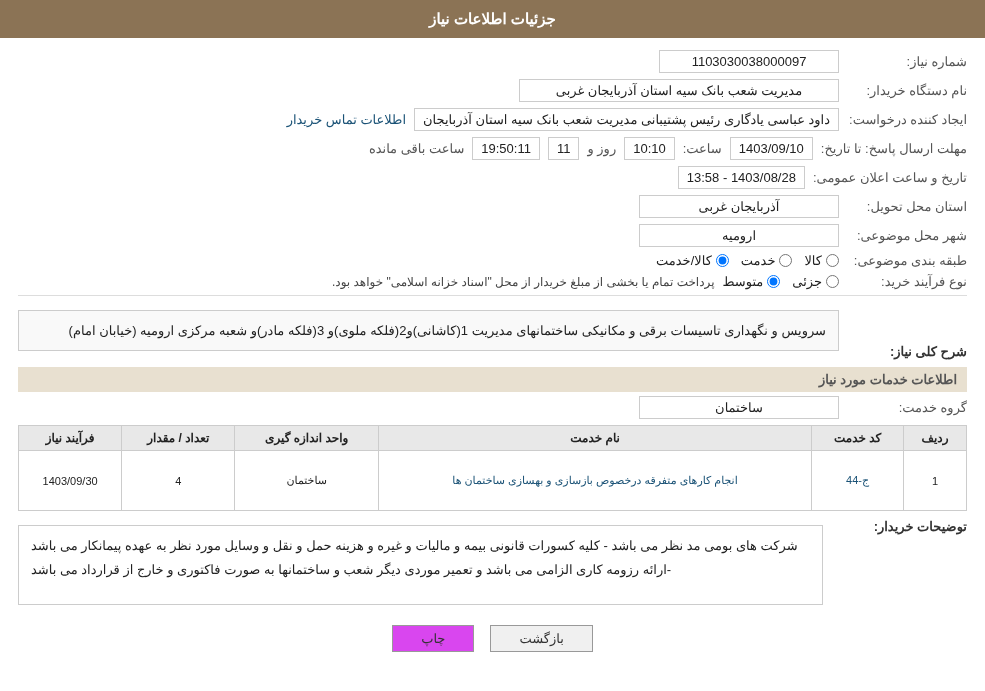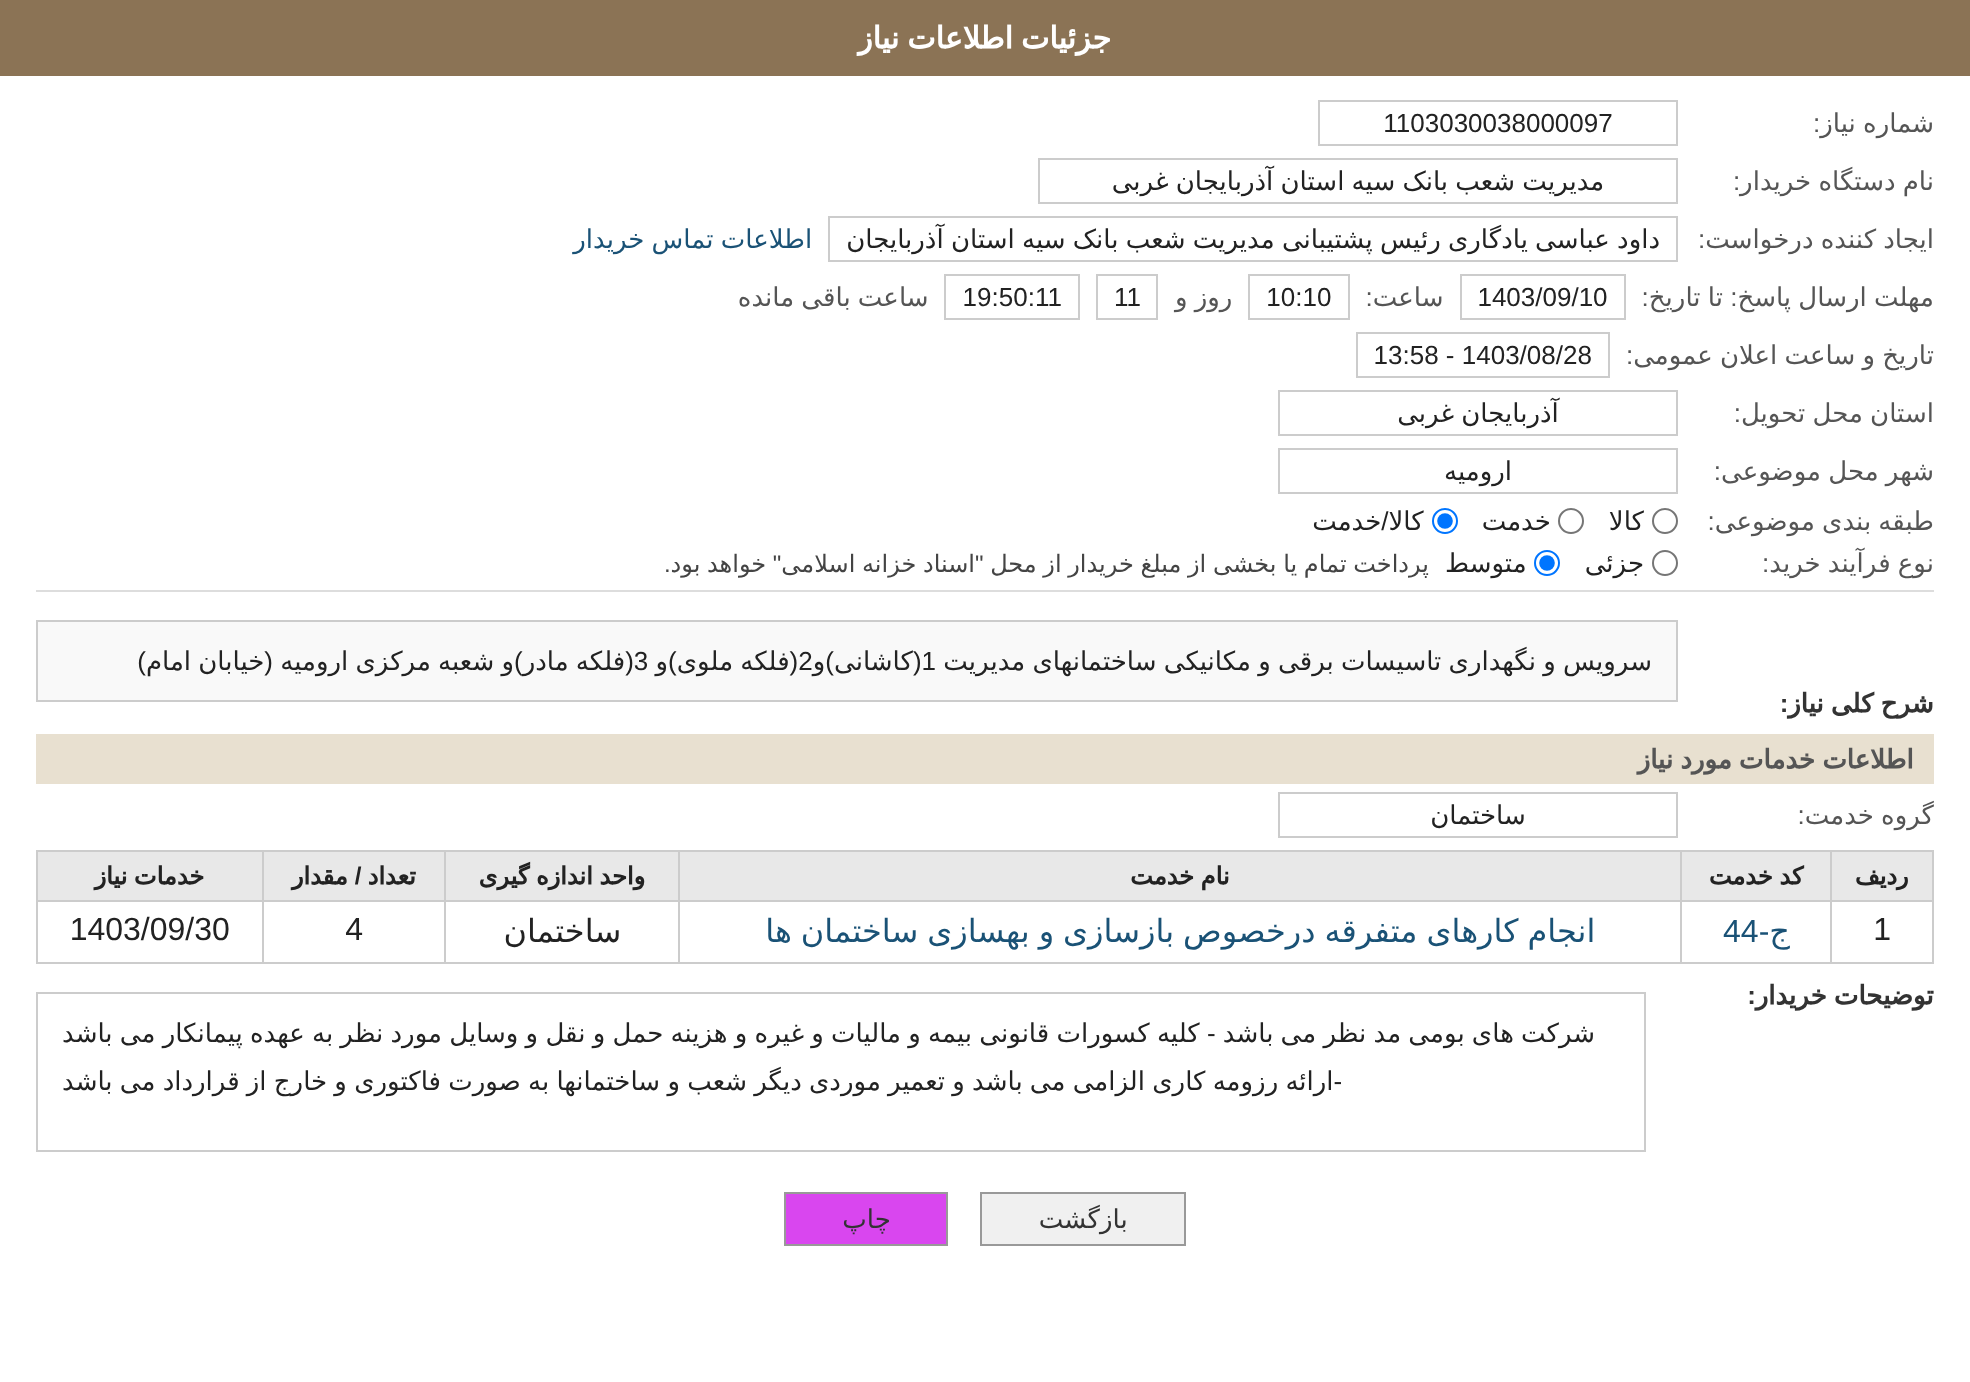--- a/index.html
+++ b/index.html
@@ -104,23 +104,23 @@
     }
     table th {
       background: #e8e8e8;
       border: 1px solid #ccc;
       padding: 5px 8px;
       text-align: center;
       font-size: 12px;
     }
     table td {
       border: 1px solid #ccc;
-      padding: 5px 8px;
-      text-align: center;
-      font-size: 16px;
+      padding: 23px 8px;
+      text-align: center;
+      font-size: 11px;
     }
     .notes-box {
       border: 1px solid #ccc;
       background: #fff;
       padding: 8px 12px;
       margin: 6px 0;
       line-height: 1.8;
       font-size: 13px;
       text-align: left;
       min-height: 80px;
@@ -254,21 +254,21 @@
     </div>
 
     <table>
       <thead>
         <tr>
           <th>ردیف</th>
           <th>کد خدمت</th>
           <th>نام خدمت</th>
           <th>واحد اندازه گیری</th>
           <th>تعداد / مقدار</th>
-          <th>خدمات نیاز</th>
+          <th>فرآیند نیاز</th>
         </tr>
       </thead>
       <tbody id="services-table-body">
       <tr>
     <td>1</td>
     <td style="color:#1a5276;">ج-44</td>
     <td style="color:#1a5276;">انجام کارهای متفرقه درخصوص بازسازی و بهسازی ساختمان ها</td>
     <td>ساختمان</td>
     <td>4</td>
     <td>1403/09/30</td>

